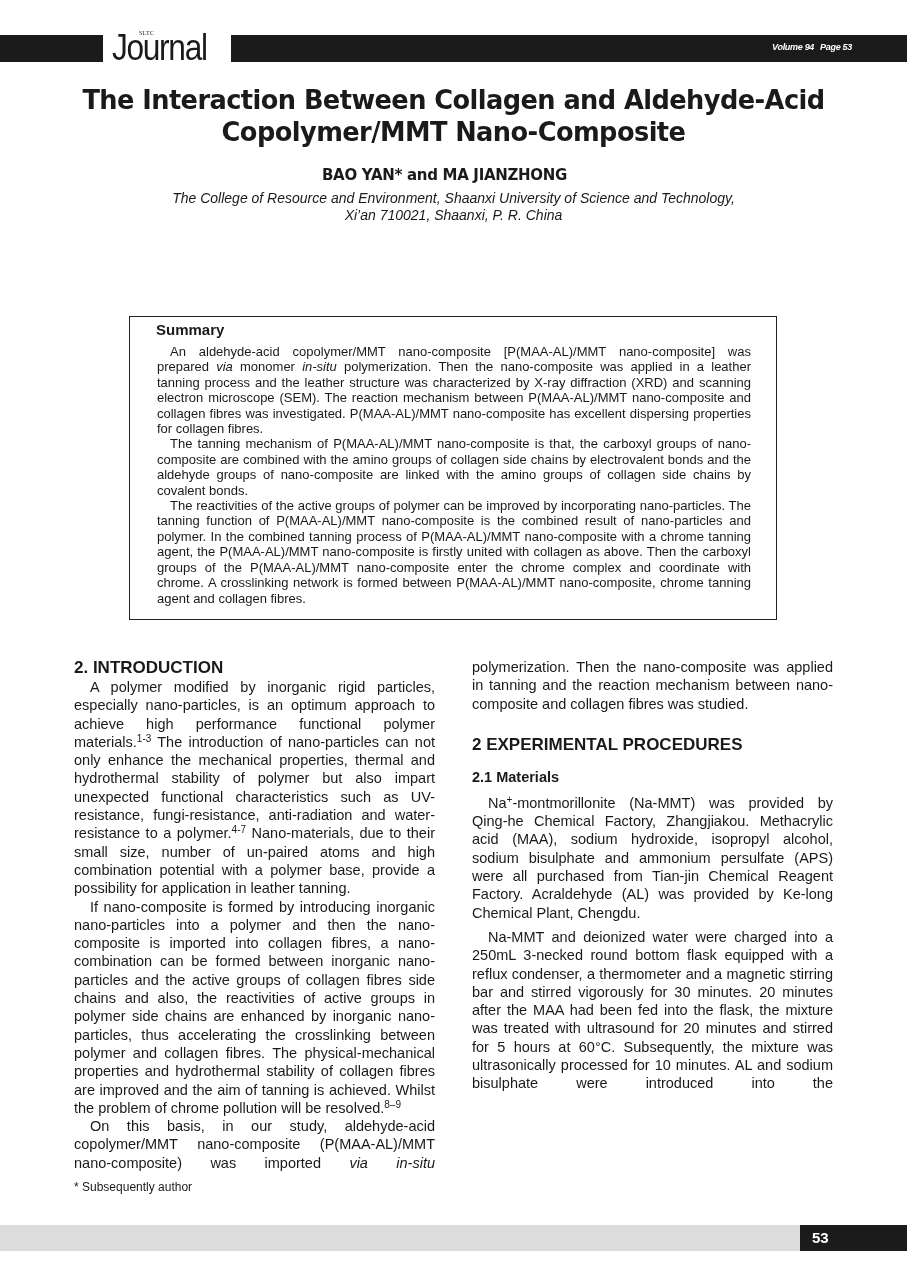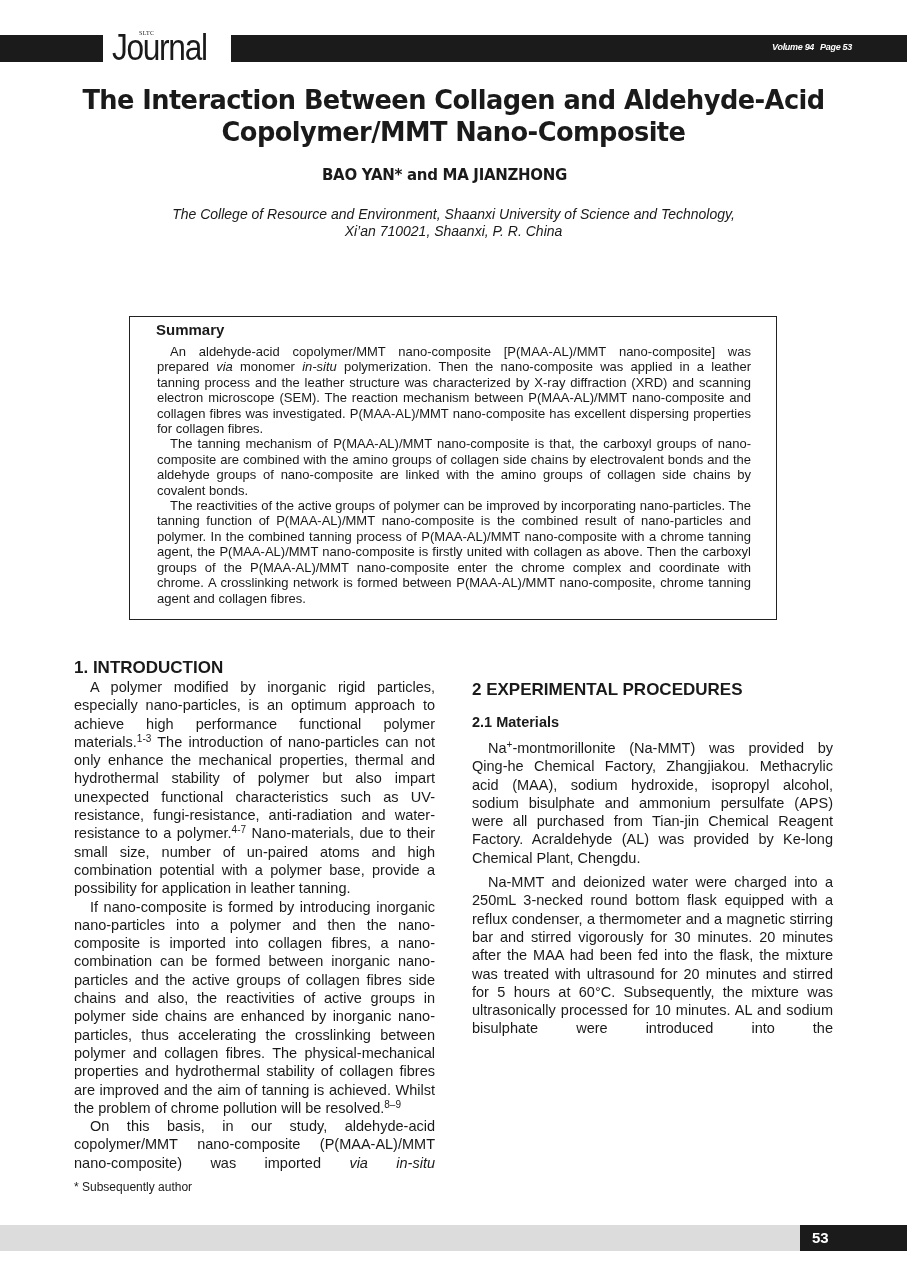--- a/index.html
+++ b/index.html
@@ -6,21 +6,21 @@
   body { width:907px; height:1285px; position:relative; overflow:hidden;
          font-family:"Liberation Sans", sans-serif; color:#1a1a1a; }
   .hdr-left { position:absolute; left:0; top:35px; width:103px; height:27px; background:#1b1b1b; }
   .hdr-right { position:absolute; left:231px; top:35px; width:676px; height:27px; background:#1b1b1b; }
   .hdr-meta { position:absolute; right:55px; top:42px; color:#ffffff; font-size:9px; font-style:italic; font-weight:bold; letter-spacing:-0.3px; }
   .hdr-meta span { margin-left:6px; }
   .logo-sup { position:absolute; left:139px; top:30px; font-family:"Liberation Serif", serif; font-size:6px; letter-spacing:0.3px; color:#1a1a1a; }
   .logo-main { position:absolute; left:112px; top:26px; font-family:"Liberation Sans", sans-serif; font-size:36px; letter-spacing:-1.5px; color:#1a1a1a; transform:scaleX(0.88); transform-origin:left top; line-height:44px; }
   .title { position:absolute; left:40px; width:827px; top:84px; text-align:center; font-family:"DejaVu Sans", sans-serif; font-weight:bold; font-size:27px; line-height:32px; letter-spacing:-0.6px; transform:scaleX(0.95); }
   .authors { position:absolute; left:0; width:889px; top:166px; text-align:center; font-family:"DejaVu Sans", sans-serif; font-weight:bold; font-size:15px; letter-spacing:-0.3px; }
-  .affil { position:absolute; left:0; width:907px; top:206px; text-align:center; font-style:italic; font-size:14px; line-height:17px; }
+  .affil { position:absolute; left:0; width:907px; top:190px; text-align:center; font-style:italic; font-size:14px; line-height:17px; }
   .summary-box { position:absolute; left:129px; top:316px; width:648px; height:304px; border:1px solid #222; box-sizing:border-box; }
   .summary-title { position:absolute; left:26px; top:4px; font-weight:bold; font-size:15px; }
   .summary-body { position:absolute; left:27px; top:27px; width:594px; font-size:13px; line-height:15.4px; text-align:justify; }
   .summary-body p { margin:0; text-indent:13px; }
   .col { position:absolute; font-size:14.5px; line-height:18.3px; text-align:justify; }
   .col p { margin:0; text-indent:16px; }
   .col p.noind { text-indent:0; }
   .col-left { left:74px; top:658px; width:361px; }
   .col-right { left:472px; top:658px; width:361px; }
   h2 { margin:0; font-size:17px; font-weight:bold; line-height:20px; }
@@ -55,28 +55,29 @@
 <div class="summary-box">
   <div class="summary-title">Summary</div>
   <div class="summary-body">
     <p><span>An aldehyde-acid copolymer/MMT nano-composite [P(MAA-AL)/MMT nano-composite] was prepared </span><i>via</i><span> monomer </span><i>in-situ</i><span> polymerization. Then the nano-composite was applied in a leather tanning process and the leather structure was characterized by X-ray diffraction (XRD) and scanning electron microscope (SEM). The reaction mechanism between P(MAA-AL)/MMT nano-composite and collagen fibres was investigated. P(MAA-AL)/MMT nano-composite has excellent dispersing properties for collagen fibres.</span></p>
     <p>The tanning mechanism of P(MAA-AL)/MMT nano-composite is that, the carboxyl groups of nano-composite are combined with the amino groups of collagen side chains by electrovalent bonds and the aldehyde groups of nano-composite are linked with the amino groups of collagen side chains by covalent bonds.</p>
     <p>The reactivities of the active groups of polymer can be improved by incorporating nano-particles. The tanning function of P(MAA-AL)/MMT nano-composite is the combined result of nano-particles and polymer. In the combined tanning process of P(MAA-AL)/MMT nano-composite with a chrome tanning agent, the P(MAA-AL)/MMT nano-composite is firstly united with collagen as above. Then the carboxyl groups of the P(MAA-AL)/MMT nano-composite enter the chrome complex and coordinate with chrome. A crosslinking network is formed between P(MAA-AL)/MMT nano-composite, chrome tanning agent and collagen fibres.</p>
   </div>
 </div>
 
 <div class="col col-left">
-  <h2>1. INTRODUCTION</h2>
+  <h2>2. INTRODUCTION</h2>
   <p><span>A polymer modified by inorganic rigid particles, especially nano-particles, is an optimum approach to achieve high performance functional polymer materials.</span><sup>1-3</sup><span> The introduction of nano-particles can not only enhance the mechanical properties, thermal and hydrothermal stability of polymer but also impart unexpected functional characteristics such as UV-resistance, fungi-resistance, anti-radiation and water-resistance to a polymer.</span><sup>4-7</sup><span> Nano-materials, due to their small size, number of un-paired atoms and high combination potential with a polymer base, provide a possibility for application in leather tanning.</span></p>
   <p><span>If nano-composite is formed by introducing inorganic nano-particles into a polymer and then the nano-composite is imported into collagen fibres, a nano-combination can be formed between inorganic nano-particles and the active groups of collagen fibres side chains and also, the reactivities of active groups in polymer side chains are enhanced by inorganic nano-particles, thus accelerating the crosslinking between polymer and collagen fibres. The physical-mechanical properties and hydrothermal stability of collagen fibres are improved and the aim of tanning is achieved. Whilst the problem of chrome pollution will be resolved.</span><sup>8–9</sup></p>
   <p style="text-align-last:justify;"><span>On this basis, in our study, aldehyde-acid copolymer/MMT nano-composite (P(MAA-AL)/MMT nano-composite) was imported </span><i>via</i> <i>in-situ</i></p>
 </div>
 <div class="footnote">* Subsequently author</div>
 
 <div class="col col-right">
+  <p class="noind">polymerization. Then the nano-composite was applied in tanning and the reaction mechanism between nano-composite and collagen fibres was studied.</p>
   <h2 style="margin-top:22px;">2 EXPERIMENTAL PROCEDURES</h2>
   <h3 style="margin-top:13px;">2.1 Materials</h3>
   <p style="margin-top:8px;"><span>Na</span><sup>+</sup><span>-montmorillonite (Na-MMT) was provided by Qing-he Chemical Factory, Zhangjiakou. Methacrylic acid (MAA), sodium hydroxide, isopropyl alcohol, sodium bisulphate and ammonium persulfate (APS) were all purchased from Tian-jin Chemical Reagent Factory. Acraldehyde (AL) was provided by Ke-long Chemical Plant, Chengdu.</span></p>
   <p style="margin-top:6px; text-align-last:justify;">Na-MMT and deionized water were charged into a 250mL 3-necked round bottom flask equipped with a reflux condenser, a thermometer and a magnetic stirring bar and stirred vigorously for 30 minutes. 20 minutes after the MAA had been fed into the flask, the mixture was treated with ultrasound for 20 minutes and stirred for 5 hours at 60°C. Subsequently, the mixture was ultrasonically processed for 10 minutes. AL and sodium bisulphate were introduced into the</p>
 </div>
 
 <div class="footer-gray"></div>
 <div class="footer-black"></div>
 <div class="footer-num">53</div>
 

